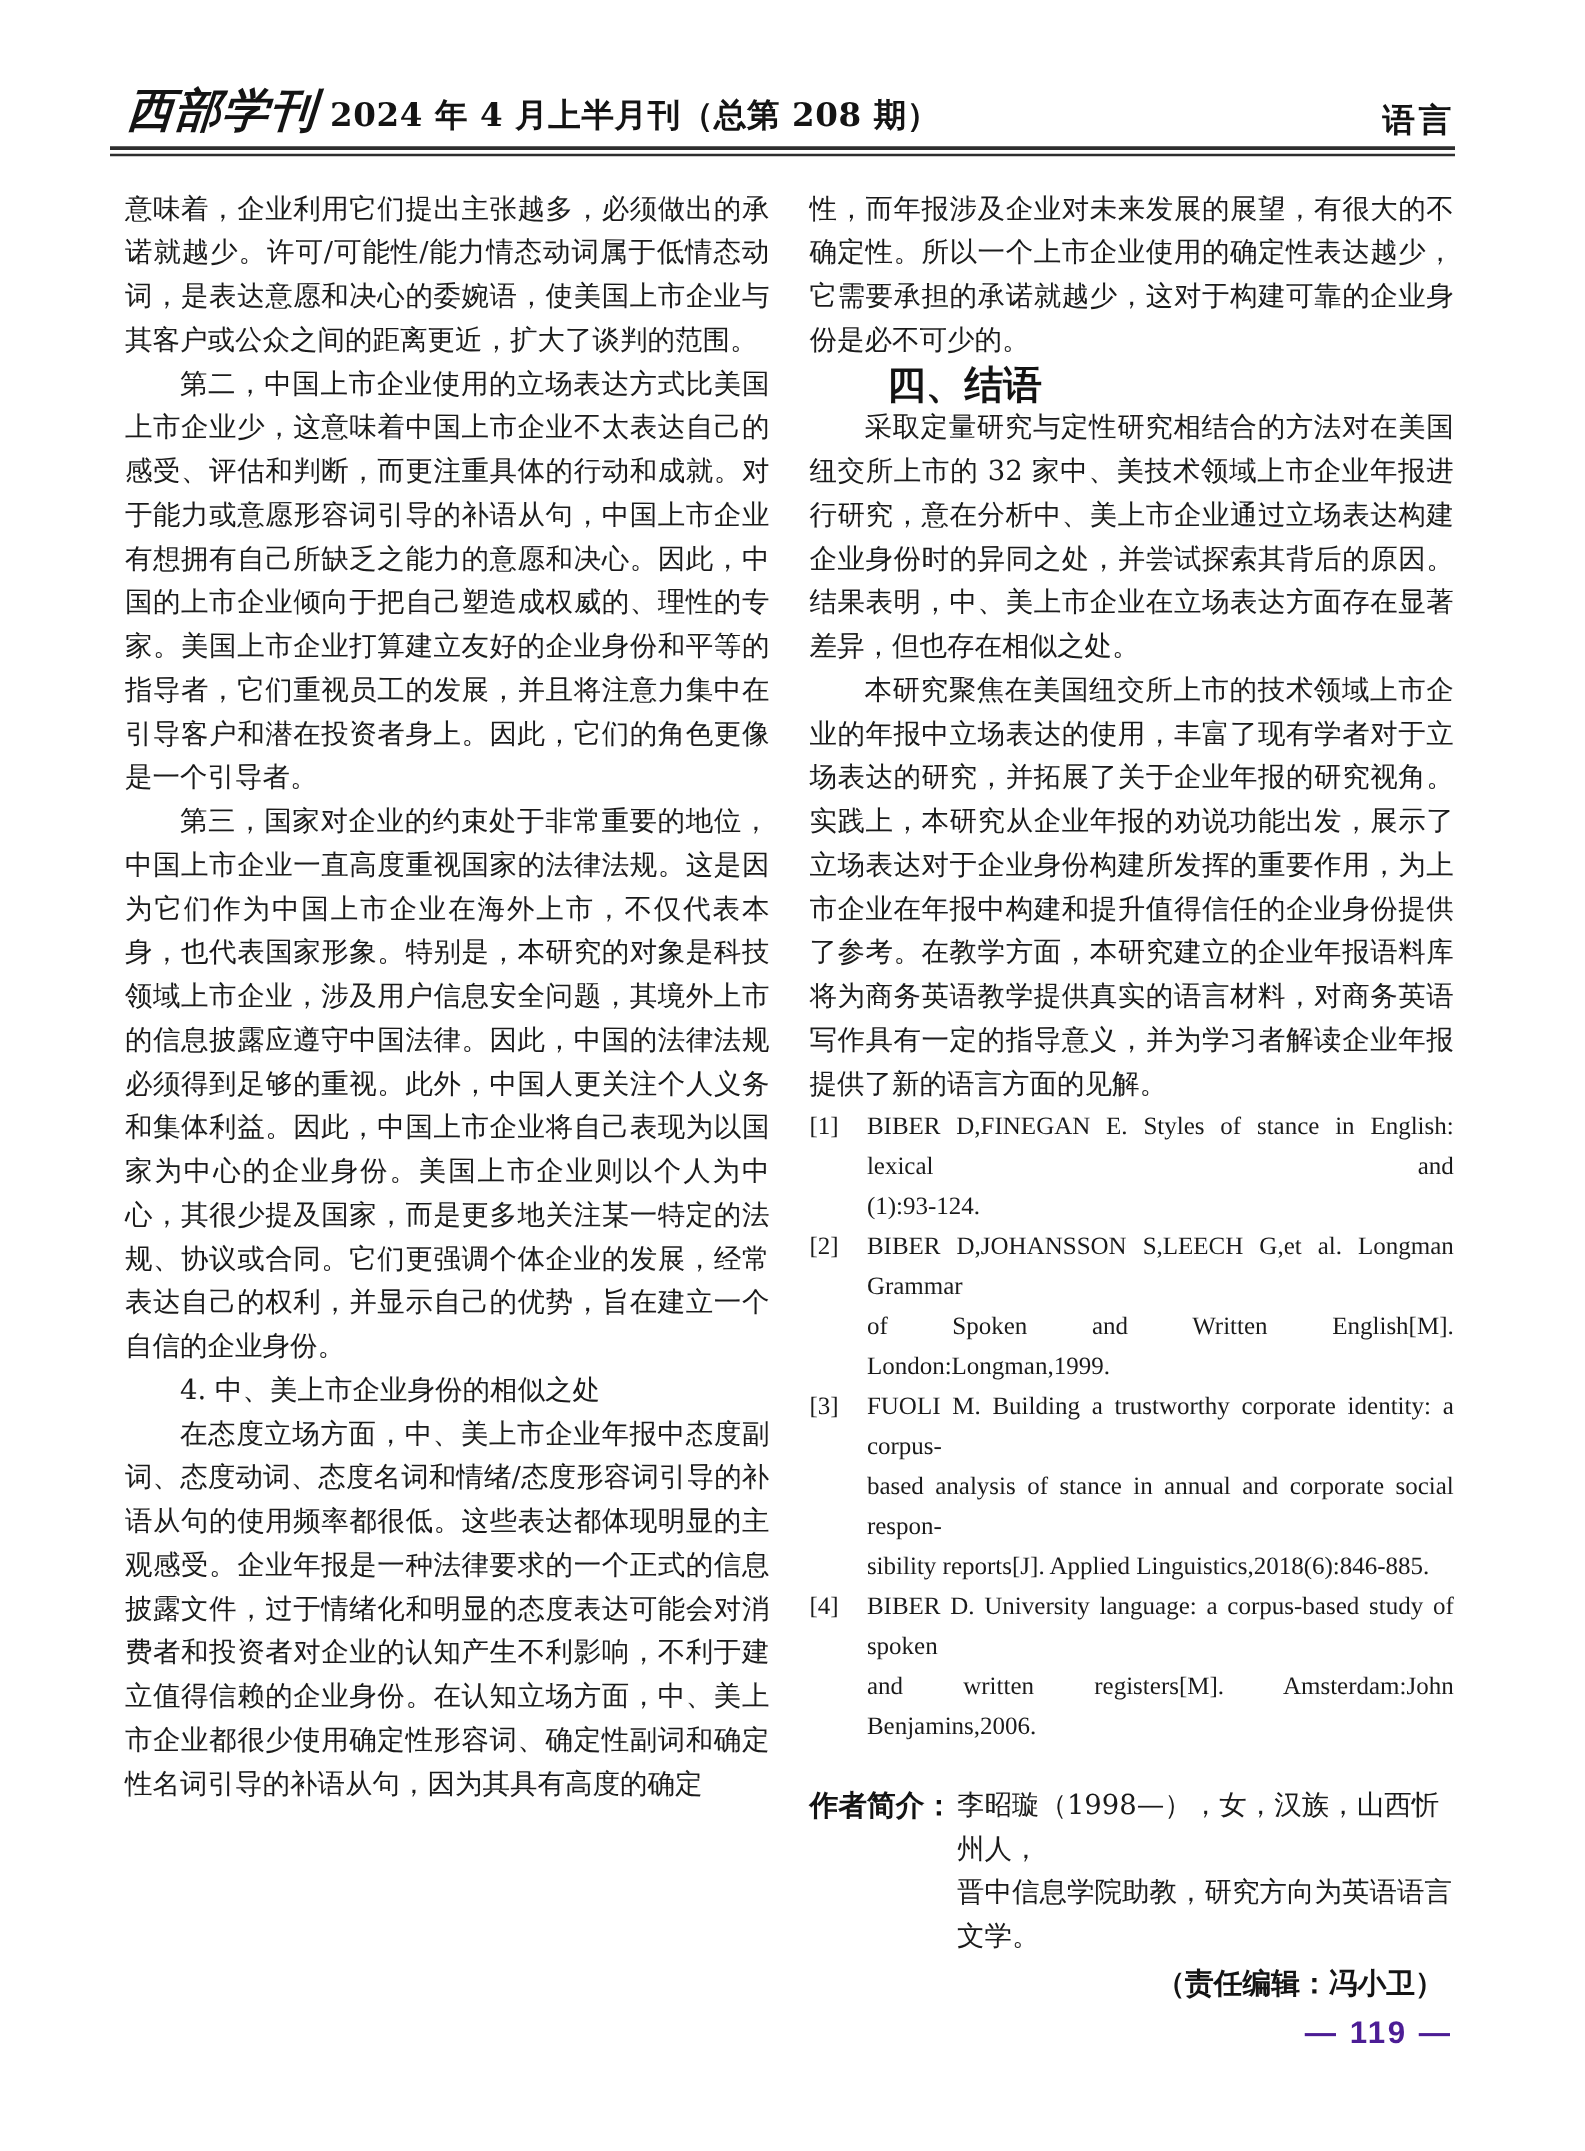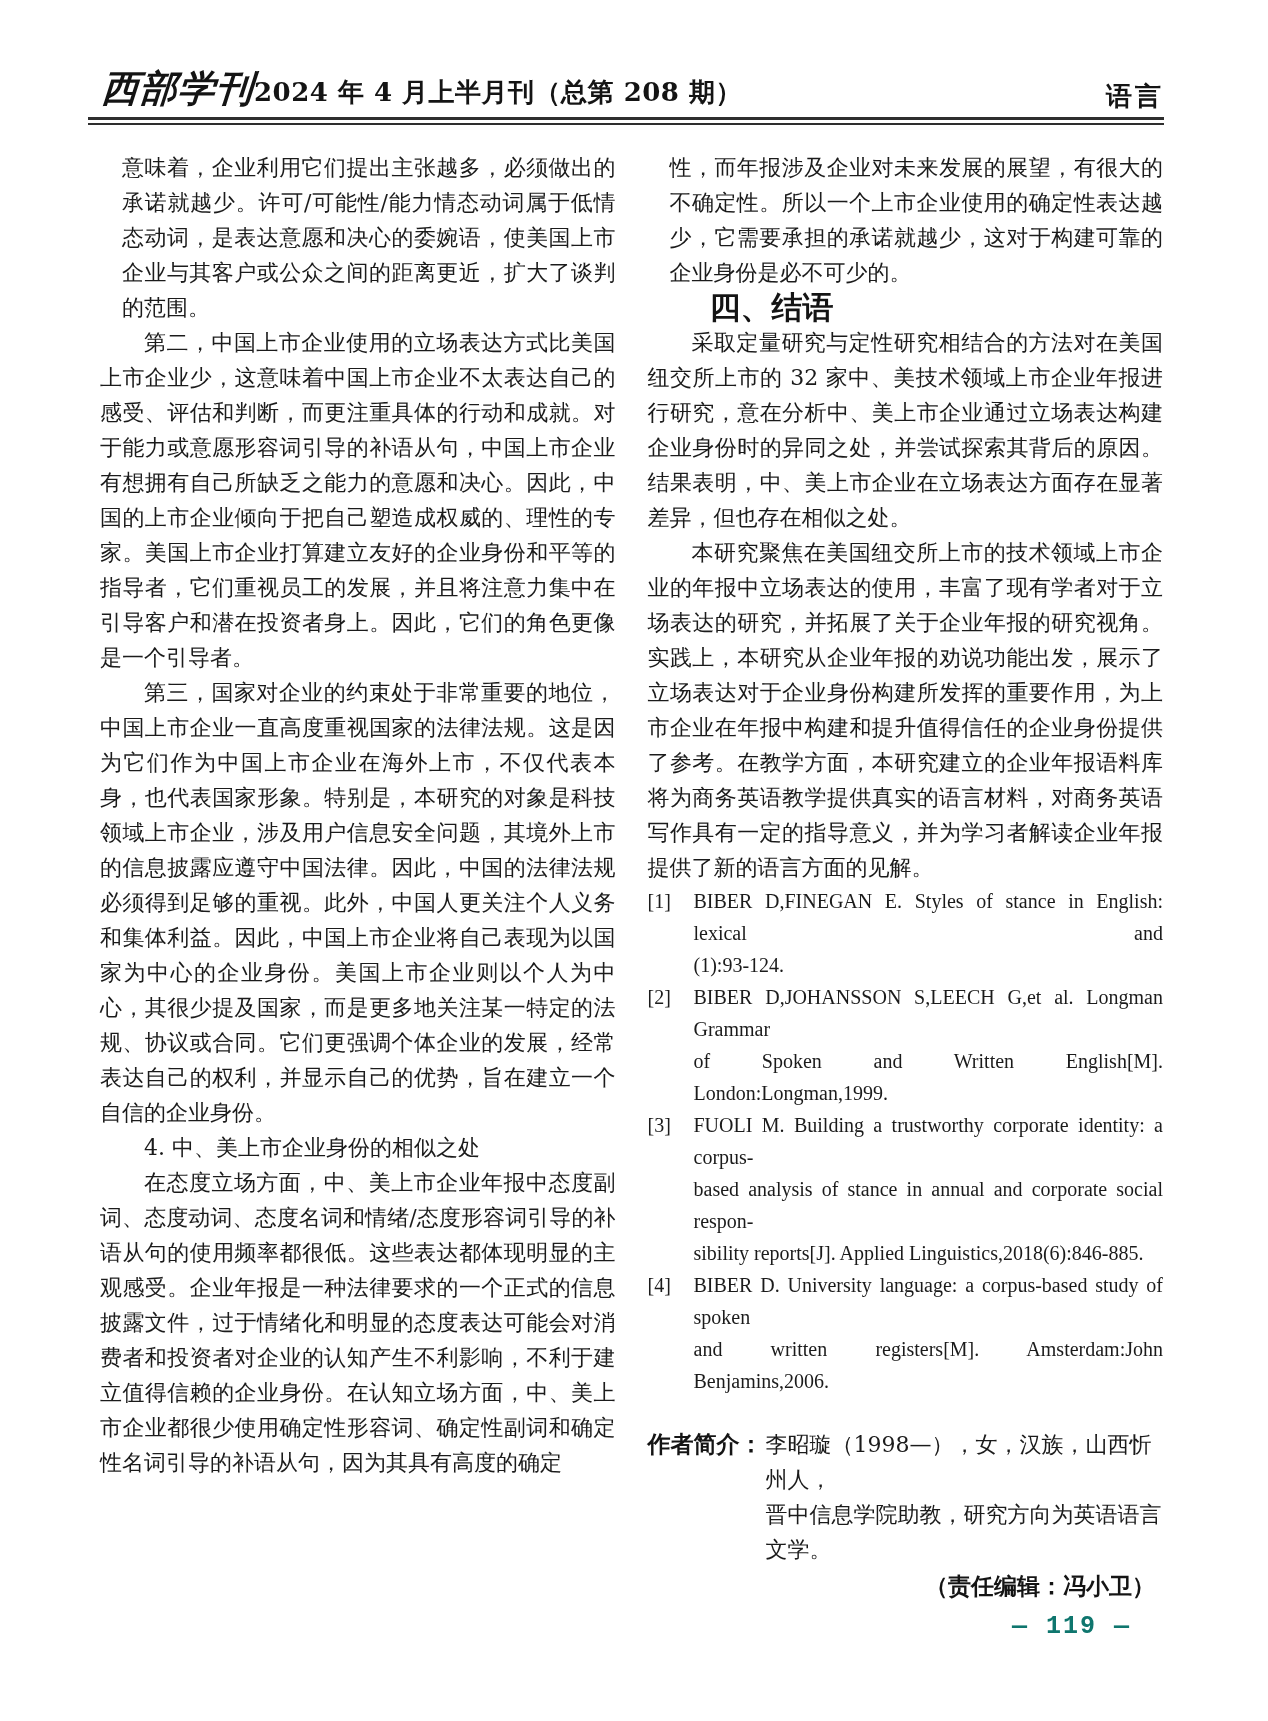--- a/index.html
+++ b/index.html
@@ -20,21 +20,21 @@
   }
   .header-left { display:flex; align-items:baseline; }
   .logo {
     font-family:"DejaVu Serif","Liberation Serif",serif;
     font-weight:bold; font-style:italic;
     font-size:37px; letter-spacing:1px; color:#141414;
     transform:skewX(-4deg); transform-origin:left bottom;
   }
   .issue {
     font-weight:bold; font-size:26px; color:#141414;
-    margin-left:2px; letter-spacing:0.5px;
+    margin-left:12px; letter-spacing:0.5px;
   }
   .section-label {
     font-family:"Liberation Sans","DejaVu Sans",sans-serif;
     font-weight:bold; font-size:26px; color:#141414; letter-spacing:3px;
   }
   .header-rule { position:absolute; left:88px; top:117px; width:1076px; }
   .header-rule .line1 { height:3px; background:#2e2e2e; }
   .header-rule .line2 { height:2px; background:#2e2e2e; margin-top:3px; }
 
   
@@ -44,21 +44,21 @@
   }
   .col { width:515.5px; flex:0 0 515.5px; }
 
   .zh-para {
     margin:0;
     font-size:22px; line-height:35px;
     text-align:justify;
     color:#1b1b1b;
   }
   .indent { text-indent:2em; }
-  .no-indent { text-indent:0;margin-left:22px; }
+  .no-indent { text-indent:0; }
 
   .conclusion-heading {
     margin:0; text-indent:2em;
     font-family:"Liberation Sans","DejaVu Sans",sans-serif;
     font-weight:bold; font-size:31px; line-height:35px; color:#141414;
   }
 
   
   .refs-heading {
     margin:24px 0 8px 0;
@@ -90,22 +90,22 @@
     margin-top:2px; padding-right:8px;
     text-align:right;
     font-family:"Liberation Sans","DejaVu Sans",sans-serif;
     font-weight:bold; font-size:23px; line-height:35px; color:#141414;
   }
 
   
   .page-number {
     position:absolute; left:1012px; top:1612px; width:150px;
     font-weight:bold; font-size:25px; letter-spacing:2px;
-    text-align:left; color:#0f766e;
-    font-family:Liberation Mono, monospace;
+    text-align:right; color:#4c1d95;
+    font-family:Liberation Sans, sans-serif;
   }
 </style>
 </head>
 <body>
 
 <div class="page">
 
   <div class="header">
     <div class="header-left">
       <span class="logo">西部学刊</span>

